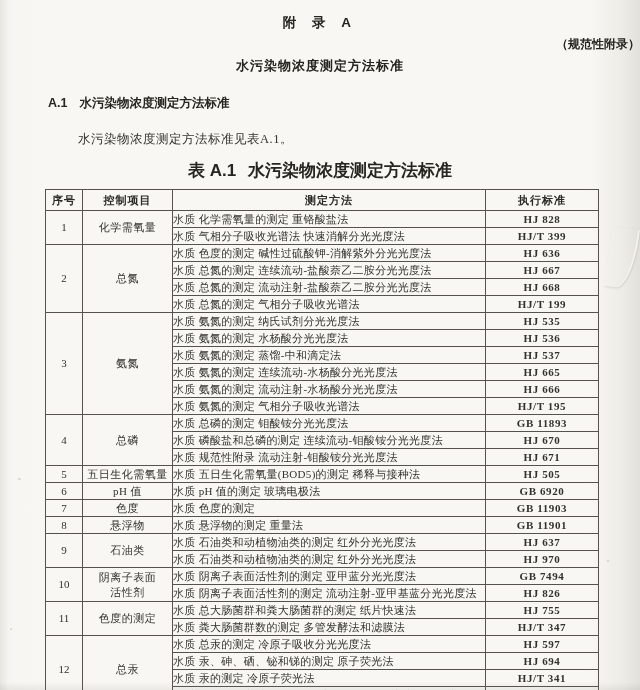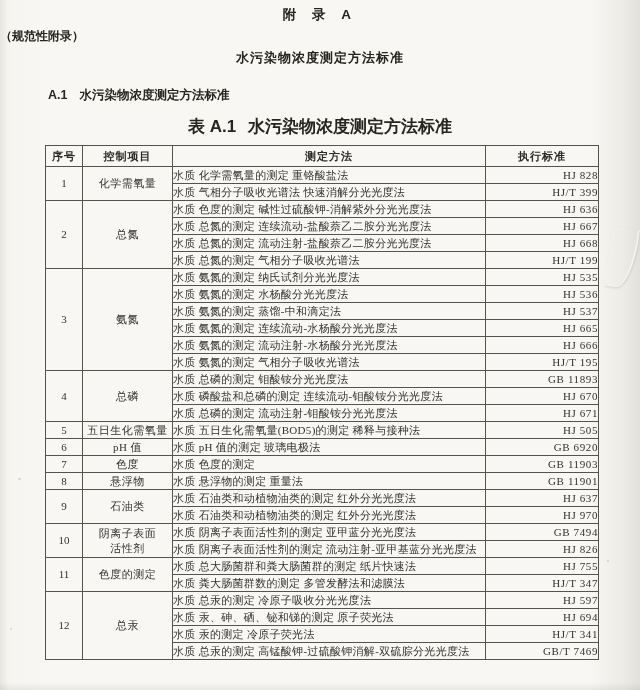--- a/index.html
+++ b/index.html
@@ -29,28 +29,28 @@
     box-shadow: 1px 1px 2px rgba(150,148,140,0.25);
     transform: rotate(8deg);
   }
   .speck { position: absolute; background: rgba(110,108,100,0.25); border-radius: 50%; }
   .speck.s1 { left: 18px; top: 478px; width: 3px; height: 2px; }
   .speck.s2 { left: 10px; top: 628px; width: 2px; height: 2px; }
   .speck.s3 { left: 607px; top: 560px; width: 2px; height: 2px; }
 
   
   .doc-title-1 {
-    padding-top: 6px;
+    padding-top: 14px;
     text-align: center;
     font-family: "Liberation Sans", "DejaVu Sans", sans-serif;
     font-weight: bold; font-size: 13.5px; letter-spacing: 6px;
     color: #26251f;
   }
   .doc-title-2 {
-    margin-top: 4px; text-align: left;
+    margin-top: 4px; text-align: right;
     font-family: "Liberation Sans", "DejaVu Sans", sans-serif;
     font-weight: bold; font-size: 12px; color: #26251f;
   }
   .doc-title-3 {
     margin-top: 4px; text-align: center;
     font-family: "Liberation Sans", "DejaVu Sans", sans-serif;
     font-weight: bold; font-size: 13px; letter-spacing: 1px; color: #26251f;
   }
   .section-heading {
     margin: 20px 0 0 48px;
@@ -87,35 +87,36 @@
     font-weight: bold; font-size: 11px; letter-spacing: 1px;
     text-align: center; color: #2b2a26; padding: 0;
   }
   table.methods td {
     height: 16px; padding: 0;
     font-size: 11px; line-height: 15px; color: #33322e;
   }
   td.no   { text-align: center; font-size: 10.5px; }
   td.item { text-align: center; letter-spacing: 0.5px; white-space: pre-line; line-height: 16px; }
   td.method { text-align: left; padding: 0 3px 0 8px; letter-spacing: 0.3px; white-space: nowrap; }
-  td.standard { text-align: right; padding-left: 10px; font-size: 10.5px; letter-spacing: 0.6px; white-space: nowrap; }
+  td.standard { text-align: center; padding-left: 10px; font-size: 10.5px; letter-spacing: 0.6px; white-space: nowrap; font-weight: bold; }
 </style>
 </head>
 <body>
 
 <div class="page">
 
   <div class="doc-title-1">附 录 A</div>
   <div class="doc-title-2">（规范性附录）</div>
   <div class="doc-title-3">水污染物浓度测定方法标准</div>
 
   <div class="section-heading">
     <span class="sec-label">A.1</span><span>水污染物浓度测定方法标准</span>
   </div>
 
+  <div class="intro-text">水污染物浓度测定方法标准见表A.1。</div>
 
   <div class="table-caption">
     <span class="cap-label">表 A.1</span><span>水污染物浓度测定方法标准</span>
   </div>
 
   <table class="methods">
     <colgroup>
       <col style="width:37px">
       <col style="width:90px">
       <col style="width:313px">
@@ -188,21 +189,21 @@
           <td class="no" rowspan="3">4</td>
           <td class="item" rowspan="3">总磷</td>
           <td class="method">水质 总磷的测定 钼酸铵分光光度法</td>
           <td class="standard">GB 11893</td>
         </tr>
         <tr>
           <td class="method">水质 磷酸盐和总磷的测定 连续流动-钼酸铵分光光度法</td>
           <td class="standard">HJ 670</td>
         </tr>
         <tr>
-          <td class="method">水质 总磷的测定 流动注射-钼酸铵分光光度法</td>
+          <td class="method">水质 规范性附录 流动注射-钼酸铵分光光度法</td>
           <td class="standard">HJ 671</td>
         </tr>
         <tr>
           <td class="no">5</td>
           <td class="item">五日生化需氧量</td>
           <td class="method">水质 五日生化需氧量(BOD5)的测定 稀释与接种法</td>
           <td class="standard">HJ 505</td>
         </tr>
         <tr>
           <td class="no">6</td>

